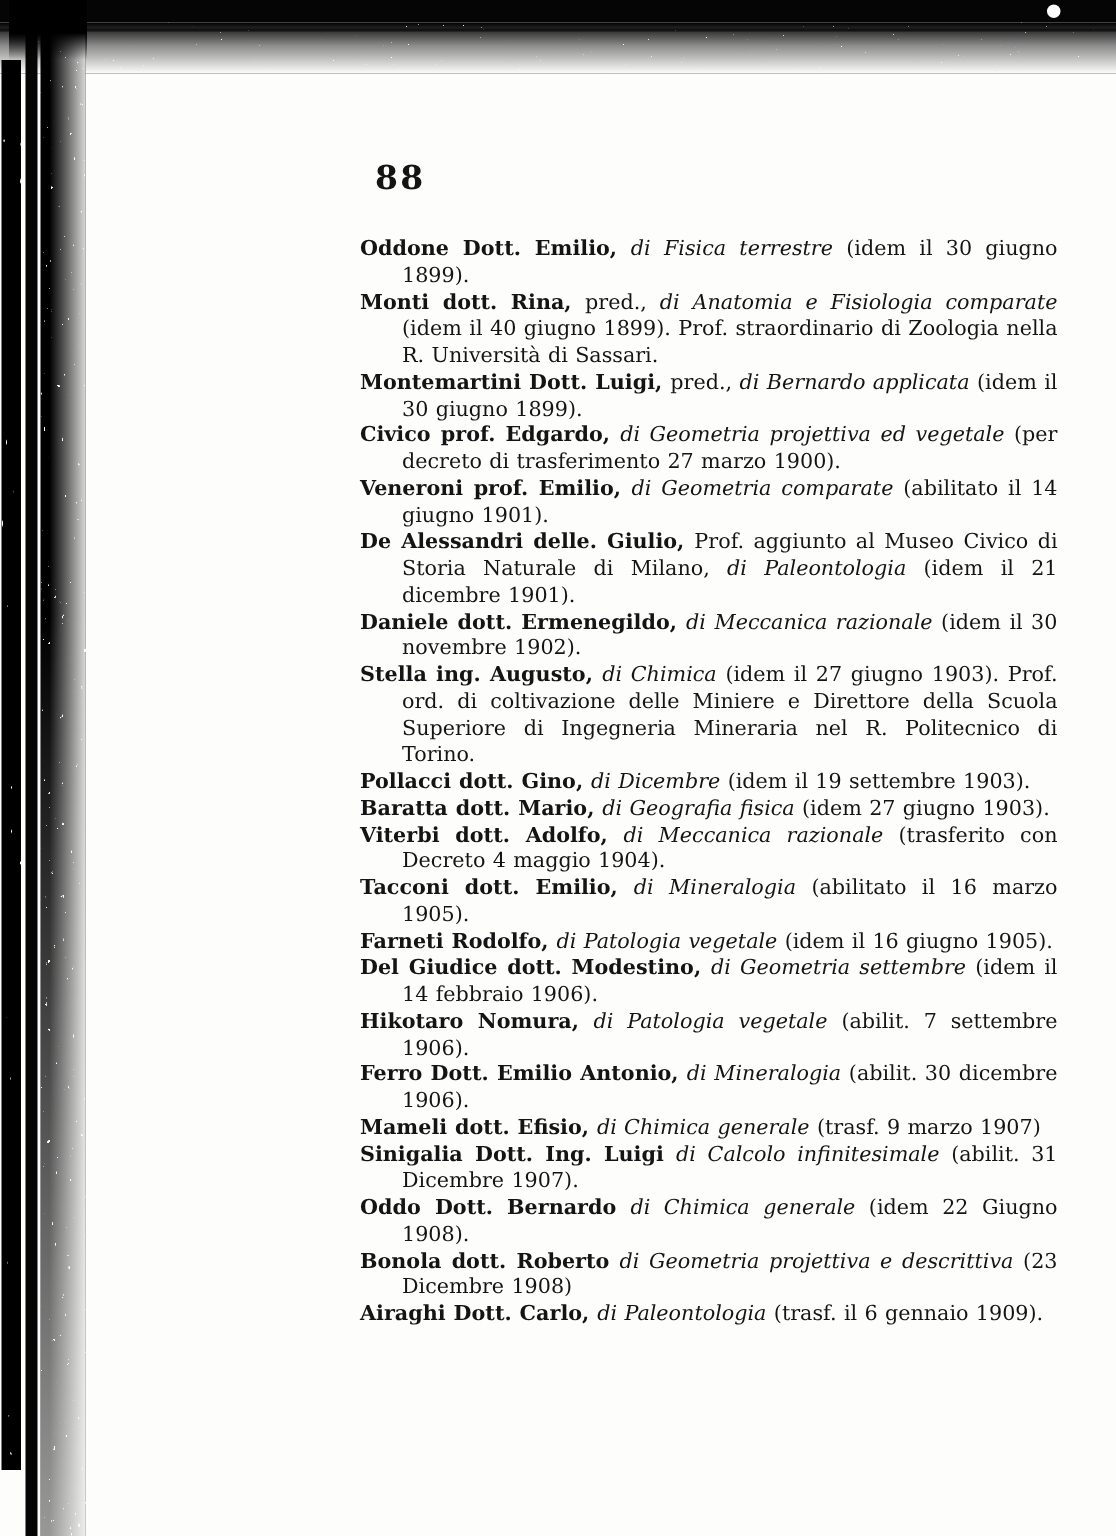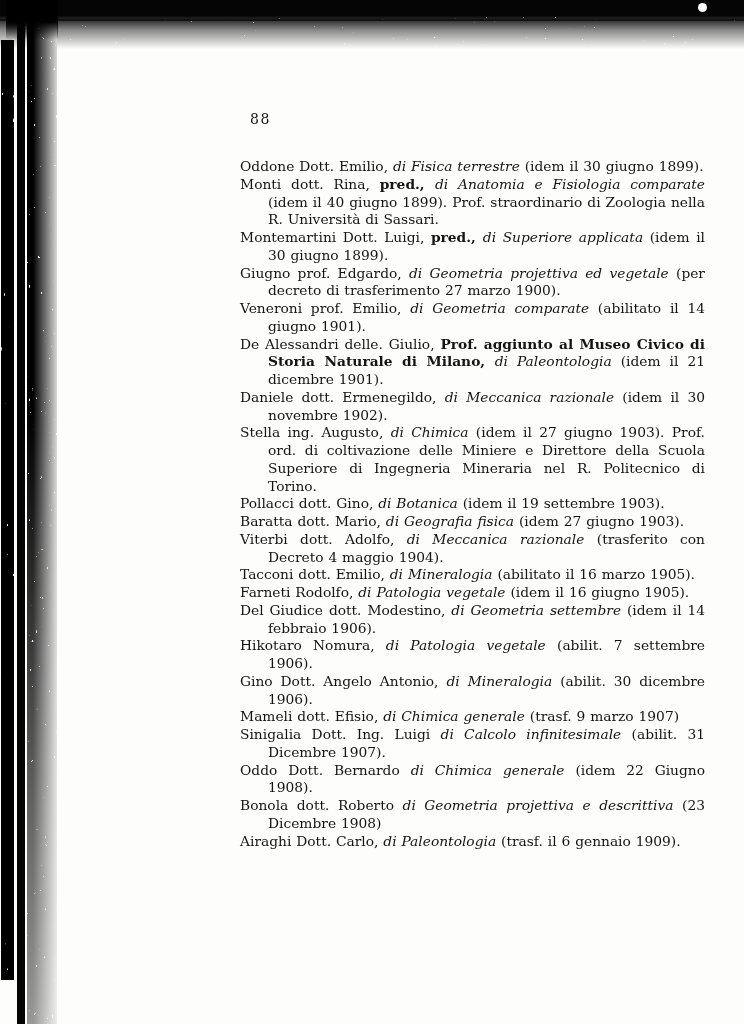--- a/index.html
+++ b/index.html
@@ -62,31 +62,32 @@
     position: absolute; left: 240px; top: 158px;
     width: 465px;
     color: var(--ink, #141414);
     font-family: "DejaVu Serif", "Liberation Serif", serif;
     font-size: 13.8px;
     line-height: 17.75px;
     text-align: justify;
   }
   .page-number {
     position: absolute; left: 10px; top: -47px;
-    font-size: 14px; letter-spacing: 1.5px;
+    font-size: 22px; letter-spacing: 1.5px;
     text-align: center;
+    font-weight: bold;
   }
   .entry {
     margin: 0;
     padding-left: 28px;
     text-indent: -28px;
     word-spacing: 0.5px;
   }
-  .entry-name { font-weight: normal; font-style: normal; }
-  .entry-pre { font-weight: bold; }
+  .entry-name { font-weight: bold; font-style: normal; }
+  .entry-pre { font-weight: normal; }
   .entry-subject { }
   .entry-rest { font-style: normal; }
 </style>
 </head>
 <body>
 
 <div class="viewport">
 
   <svg class="top-noise" width="744" height="34" viewBox="0 0 744 34" preserveAspectRatio="none" aria-hidden="true">
     <defs>
@@ -125,47 +126,47 @@
     <rect width="13" height="940" filter="url(#grainMarks)"></rect>
   </svg>
 
   <main class="page-content">
     <div class="page-number">88</div>
     <section id="entries-container">
   <p class="entry"><b class="entry-name">Oddone Dott. Emilio, </b><span class="entry-pre"></span><i class="entry-subject">di Fisica terrestre</i><span class="entry-rest"> (idem il 30 giugno 1899).</span></p>
 
   <p class="entry"><b class="entry-name">Monti dott. Rina, </b><span class="entry-pre">pred., </span><i class="entry-subject">di Anatomia e Fisiologia comparate</i><span class="entry-rest"> (idem il 40 giugno 1899). Prof. straordinario di Zoologia nella R. Università di Sassari.</span></p>
 
-  <p class="entry"><b class="entry-name">Montemartini Dott. Luigi, </b><span class="entry-pre">pred., </span><i class="entry-subject">di Superiore applicata</i><span class="entry-rest"> (idem il 30 giugno 1899).</span></p>
+  <p class="entry"><b class="entry-name">Montemartini Dott. Luigi, </b><span class="entry-pre">pred., </span><i class="entry-subject">di Bernardo applicata</i><span class="entry-rest"> (idem il 30 giugno 1899).</span></p>
 
-  <p class="entry"><b class="entry-name">Giugno prof. Edgardo, </b><span class="entry-pre"></span><i class="entry-subject">di Geometria projettiva ed vegetale</i><span class="entry-rest"> (per decreto di trasferimento 27 marzo 1900).</span></p>
+  <p class="entry"><b class="entry-name">Civico prof. Edgardo, </b><span class="entry-pre"></span><i class="entry-subject">di Geometria projettiva ed vegetale</i><span class="entry-rest"> (per decreto di trasferimento 27 marzo 1900).</span></p>
 
   <p class="entry"><b class="entry-name">Veneroni prof. Emilio, </b><span class="entry-pre"></span><i class="entry-subject">di Geometria comparate</i><span class="entry-rest"> (abilitato il 14 giugno 1901).</span></p>
 
   <p class="entry"><b class="entry-name">De Alessandri delle. Giulio, </b><span class="entry-pre">Prof. aggiunto al Museo Civico di Storia Naturale di Milano, </span><i class="entry-subject">di Paleontologia</i><span class="entry-rest"> (idem il 21 dicembre 1901).</span></p>
 
   <p class="entry"><b class="entry-name">Daniele dott. Ermenegildo, </b><span class="entry-pre"></span><i class="entry-subject">di Meccanica razionale</i><span class="entry-rest"> (idem il 30 novembre 1902).</span></p>
 
   <p class="entry"><b class="entry-name">Stella ing. Augusto, </b><span class="entry-pre"></span><i class="entry-subject">di Chimica</i><span class="entry-rest"> (idem il 27 giugno 1903). Prof. ord. di coltivazione delle Miniere e Direttore della Scuola Superiore di Ingegneria Mineraria nel R. Politecnico di Torino.</span></p>
 
-  <p class="entry"><b class="entry-name">Pollacci dott. Gino, </b><span class="entry-pre"></span><i class="entry-subject">di Botanica</i><span class="entry-rest"> (idem il 19 settembre 1903).</span></p>
+  <p class="entry"><b class="entry-name">Pollacci dott. Gino, </b><span class="entry-pre"></span><i class="entry-subject">di Dicembre</i><span class="entry-rest"> (idem il 19 settembre 1903).</span></p>
 
   <p class="entry"><b class="entry-name">Baratta dott. Mario, </b><span class="entry-pre"></span><i class="entry-subject">di Geografia fisica</i><span class="entry-rest"> (idem 27 giugno 1903).</span></p>
 
   <p class="entry"><b class="entry-name">Viterbi dott. Adolfo, </b><span class="entry-pre"></span><i class="entry-subject">di Meccanica razionale</i><span class="entry-rest"> (trasferito con Decreto 4 maggio 1904).</span></p>
 
   <p class="entry"><b class="entry-name">Tacconi dott. Emilio, </b><span class="entry-pre"></span><i class="entry-subject">di Mineralogia</i><span class="entry-rest"> (abilitato il 16 marzo 1905).</span></p>
 
   <p class="entry"><b class="entry-name">Farneti Rodolfo, </b><span class="entry-pre"></span><i class="entry-subject">di Patologia vegetale</i><span class="entry-rest"> (idem il 16 giugno 1905).</span></p>
 
   <p class="entry"><b class="entry-name">Del Giudice dott. Modestino, </b><span class="entry-pre"></span><i class="entry-subject">di Geometria settembre</i><span class="entry-rest"> (idem il 14 febbraio 1906).</span></p>
 
   <p class="entry"><b class="entry-name">Hikotaro Nomura, </b><span class="entry-pre"></span><i class="entry-subject">di Patologia vegetale</i><span class="entry-rest"> (abilit. 7 settembre 1906).</span></p>
 
-  <p class="entry"><b class="entry-name">Gino Dott. Angelo Antonio, </b><span class="entry-pre"></span><i class="entry-subject">di Mineralogia</i><span class="entry-rest"> (abilit. 30 dicembre 1906).</span></p>
+  <p class="entry"><b class="entry-name">Ferro Dott. Emilio Antonio, </b><span class="entry-pre"></span><i class="entry-subject">di Mineralogia</i><span class="entry-rest"> (abilit. 30 dicembre 1906).</span></p>
 
   <p class="entry"><b class="entry-name">Mameli dott. Efisio, </b><span class="entry-pre"></span><i class="entry-subject">di Chimica generale</i><span class="entry-rest"> (trasf. 9 marzo 1907)</span></p>
 
   <p class="entry"><b class="entry-name">Sinigalia Dott. Ing. Luigi </b><span class="entry-pre"></span><i class="entry-subject">di Calcolo infinitesimale</i><span class="entry-rest"> (abilit. 31 Dicembre 1907).</span></p>
 
   <p class="entry"><b class="entry-name">Oddo Dott. Bernardo </b><span class="entry-pre"></span><i class="entry-subject">di Chimica generale</i><span class="entry-rest"> (idem 22 Giugno 1908).</span></p>
 
   <p class="entry"><b class="entry-name">Bonola dott. Roberto </b><span class="entry-pre"></span><i class="entry-subject">di Geometria projettiva e descrittiva</i><span class="entry-rest"> (23 Dicembre 1908)</span></p>
 
   <p class="entry"><b class="entry-name">Airaghi Dott. Carlo, </b><span class="entry-pre"></span><i class="entry-subject">di Paleontologia</i><span class="entry-rest"> (trasf. il 6 gennaio 1909).</span></p>

